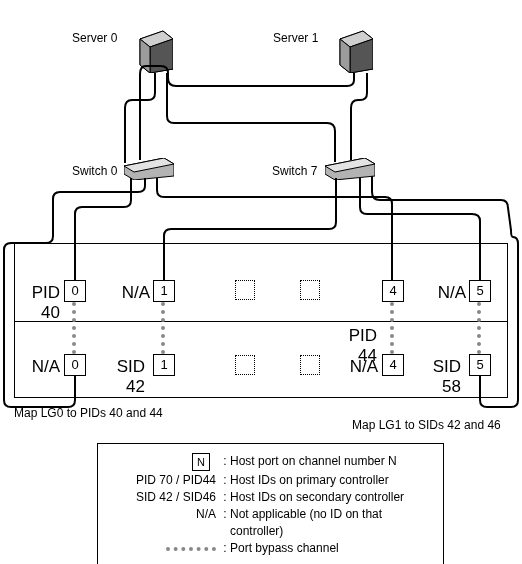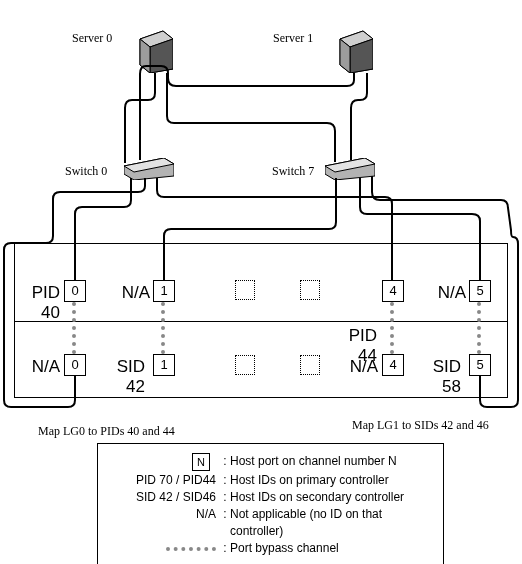--- a/index.html
+++ b/index.html
@@ -5,21 +5,21 @@
   body {
     margin: 0;
     font-family: Arial, Helvetica, sans-serif;
     font-size: 12px;
     color: #000;
     background: #fff;
     width: 522px;
     height: 564px;
     position: relative;
   }
-  .label { position: absolute; white-space: nowrap; font-family: Liberation Serif, serif; }
+  .label { position: absolute; white-space: nowrap; }
   .server-box {
     position: absolute;
     width: 38px;
     height: 46px;
   }
   .server-box svg { width: 100%; height: 100%; }
   .switch-box {
     position: absolute;
     width: 50px;
     height: 22px;
@@ -125,21 +125,21 @@
 <div class="label" style="left:273px;top:31px;">Server 1</div>
 <div class="server-box" style="left:335px;top:27px;">
   <svg viewBox="0 0 38 46">
       <polygon points="5,12 28,4 38,12 38,42 15,46 5,38" fill="#7a7a7a" stroke="#000"></polygon>
       <polygon points="5,12 28,4 38,12 15,20" fill="#cfcfcf" stroke="#000"></polygon>
       <polygon points="15,20 38,12 38,42 15,46" fill="#555" stroke="#000"></polygon>
       <polygon points="5,12 15,20 15,46 5,38" fill="#9c9c9c" stroke="#000"></polygon>
     </svg>
 </div>
 
-<div class="label" style="left:65px;top:164px;">Switch 0</div>
+<div class="label" style="left:72px;top:164px;">Switch 0</div>
 <div class="switch-box" style="left:124px;top:158px;">
   <svg viewBox="0 0 50 22">
       <polygon points="0,8 40,0 50,6 50,18 10,22 0,16" fill="#b3b3b3" stroke="#000"></polygon>
       <polygon points="0,8 40,0 50,6 10,14" fill="#e3e3e3" stroke="#000"></polygon>
     </svg>
 </div>
 <div class="label" style="left:272px;top:164px;">Switch 7</div>
 <div class="switch-box" style="left:325px;top:158px;">
   <svg viewBox="0 0 50 22">
       <polygon points="0,8 40,0 50,6 50,18 10,22 0,16" fill="#b3b3b3" stroke="#000"></polygon>
@@ -202,21 +202,21 @@
 
   <path d="M336 178 L336 222 Q336 229 329 229 L171 229 Q164 229 164 236 L164 280" fill="none" stroke="#000" stroke-width="2"></path>
 
   <path d="M360 178 L360 207 Q360 214 367 214 L472 214 Q480 214 480 221 L480 280" fill="none" stroke="#000" stroke-width="2"></path>
 
   <path d="M145 178 L145 186 Q145 192 138 192 L60 192 Q53 192 53 199 L53 236 Q53 243 46 243 L11 243 Q4 243 4 250 L4 400 Q4 407 11 407 L68 407 Q75 407 75 400 L75 376" fill="none" stroke="#000" stroke-width="2"></path>
 
   <path d="M372 176 L372 192 Q372 200 380 200 L501 200 Q508 200 508 208 L511 230 Q511 237 513 237 L513 237 Q518 237 518 244 L518 400 Q518 407 511 407 L487 407 Q480 407 480 400 L480 376" fill="none" stroke="#000" stroke-width="2"></path>
 </svg>
 
-<div class="label" style="left:14px;top:424px;margin-left:24px;">Map LG0 to PIDs 40 and 44</div>
+<div class="label" style="left:14px;top:406px;">Map LG0 to PIDs 40 and 44</div>
 <div class="label" style="left:352px;top:418px;">Map LG1 to SIDs 42 and 46</div>
 
 <div class="legend">
   <div class="legend-row">
     <div class="legend-key"><span class="legend-port-box">N</span></div>
     <div class="legend-sep">:</div>
     <div class="legend-val">Host port on channel number N</div>
   </div>
   <div class="legend-row">
     <div class="legend-key">PID 70 / PID44</div>

